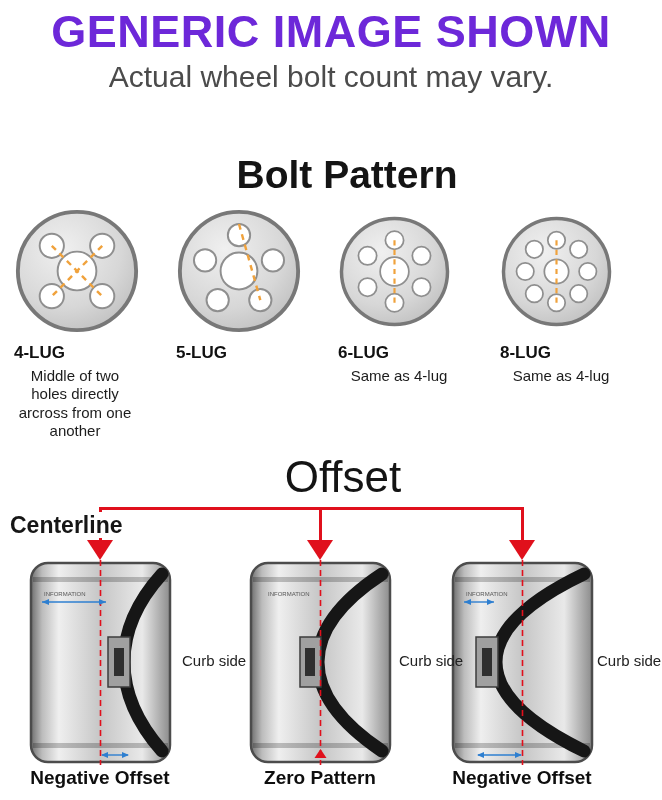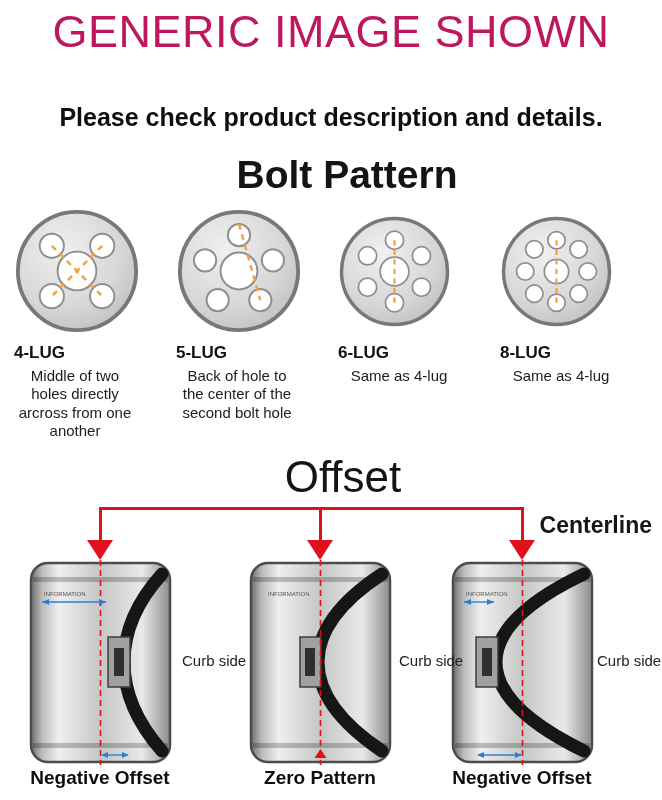--- a/index.html
+++ b/index.html
@@ -1,50 +1,50 @@
 <!DOCTYPE html>
 <html><head>
 <meta charset="utf-8">
 <style>
   * { margin:0; padding:0; box-sizing:border-box; }
   html,body { background:#ffffff; }
   body { font-family:"Liberation Sans", sans-serif; color:#1b1b1b; }
   .page { position:relative; width:662px; height:800px; background:#fff; overflow:hidden; margin:0 auto; }
 
-  .title    { position:absolute; top:6px;   left:0; width:100%; text-align:center; font-size:45px; font-weight:400; letter-spacing:0.5px; color:#be185d; }
+  .title    { position:absolute; top:6px;   left:0; width:100%; text-align:center; font-size:45px; font-weight:700; letter-spacing:0.5px; color:#6d28d9; }
   .subtitle { position:absolute; top:60px;  left:0; width:100%; text-align:center; font-size:30px; font-weight:400; color:#4b4b4b; }
   .note     { position:absolute; top:103px; left:0; width:100%; text-align:center; font-size:25px; font-weight:700; color:#0e0e0e; }
 
   .bolt-title   { position:absolute; top:153px; left:16px; width:100%; text-align:center; font-size:39px; font-weight:700; color:#141414; }
   .offset-title { position:absolute; top:452px; left:12px; width:100%; text-align:center; font-size:44px; font-weight:400; color:#141414; }
 
   .lug-row { position:absolute; top:206px; left:0; width:662px; display:flex; justify-content:center; gap:14px; }
   .lug-col { width:148px; display:flex; flex-direction:column; align-items:flex-start; }
   .lug-figure { height:130px; display:flex; align-items:center; justify-content:center; }
   .lug-label { font-size:17px; font-weight:700; margin-top:7px; color:#111; }
   .lug-desc  { font-size:15px; margin-top:4px; text-align:center; line-height:1.22; width:122px; color:#1c1c1c; }
 
   .centerline-hline { position:absolute; top:507px; left:100px; width:422px; height:3px; background:#e0101c; z-index:1; }
-  .centerline-label { position:absolute; top:512px; left:0; width:100%; text-align:right; font-size:23px; font-weight:600; z-index:3; color:#161616; }
+  .centerline-label { position:absolute; top:512px; left:0; width:100%; text-align:left; font-size:23px; font-weight:600; z-index:3; color:#161616; }
   .centerline-label span { background:#fff; padding:0 10px; }
   .cl-drop { position:absolute; top:507px; width:3px; height:34px; background:#e0101c; z-index:2; }
   .cl-tri  { position:absolute; top:540px; width:0; height:0; border-left:13px solid transparent; border-right:13px solid transparent; border-top:20px solid #e0101c; z-index:2; }
 
   .wheel { position:absolute; top:560px; width:145px; height:205px; }
   .curb  { position:absolute; top:652px; font-size:15px; color:#222; white-space:nowrap; }
 
   .offset-label { position:absolute; top:767px; width:200px; text-align:center; font-size:19px; font-weight:700; color:#0e0e0e; }
 </style>
 </head>
 <body>
 
 <div class="page">
 
   <div class="title">GENERIC IMAGE SHOWN</div>
-  <div class="note">Please check product description and details.</div>
+  <div class="subtitle">Actual wheel bolt count may vary.</div>
 
   <div class="bolt-title">Bolt Pattern</div>
 
   <div class="lug-row">
 
     <div class="lug-col">
       <div class="lug-figure">
         <svg viewBox="0 0 130 130" width="126" height="126">
           <defs>
             <radialGradient id="rim1" cx="0.38" cy="0.32" r="0.9">
@@ -83,21 +83,20 @@
           <circle cx="65" cy="65" r="19" fill="#ffffff" stroke="#8f8f8f" stroke-width="2"></circle>
           <circle cx="65" cy="28" r="11.5" fill="#ffffff" stroke="#8f8f8f" stroke-width="2"></circle>
           <circle cx="100" cy="54" r="11.5" fill="#ffffff" stroke="#8f8f8f" stroke-width="2"></circle>
           <circle cx="87" cy="95" r="11.5" fill="#ffffff" stroke="#8f8f8f" stroke-width="2"></circle>
           <circle cx="43" cy="95" r="11.5" fill="#ffffff" stroke="#8f8f8f" stroke-width="2"></circle>
           <circle cx="30" cy="54" r="11.5" fill="#ffffff" stroke="#8f8f8f" stroke-width="2"></circle>
           <line x1="65" y1="16.5" x2="87" y2="95" stroke="#f0a23c" stroke-width="2.5" stroke-dasharray="6 5"></line>
         </svg>
       </div>
       <div class="lug-label">5-LUG</div>
-      <div class="lug-desc">Back of hole to the center of the second bolt hole</div>
     </div>
 
     <div class="lug-col">
       <div class="lug-figure">
         <svg viewBox="0 0 130 130" width="113" height="113">
           <defs>
             <radialGradient id="rim3" cx="0.38" cy="0.32" r="0.9">
               <stop offset="0" stop-color="#f0f0f0"></stop>
                 <stop offset="0.55" stop-color="#d7d7d7"></stop>
               <stop offset="0.85" stop-color="#bfbfbf"></stop>

